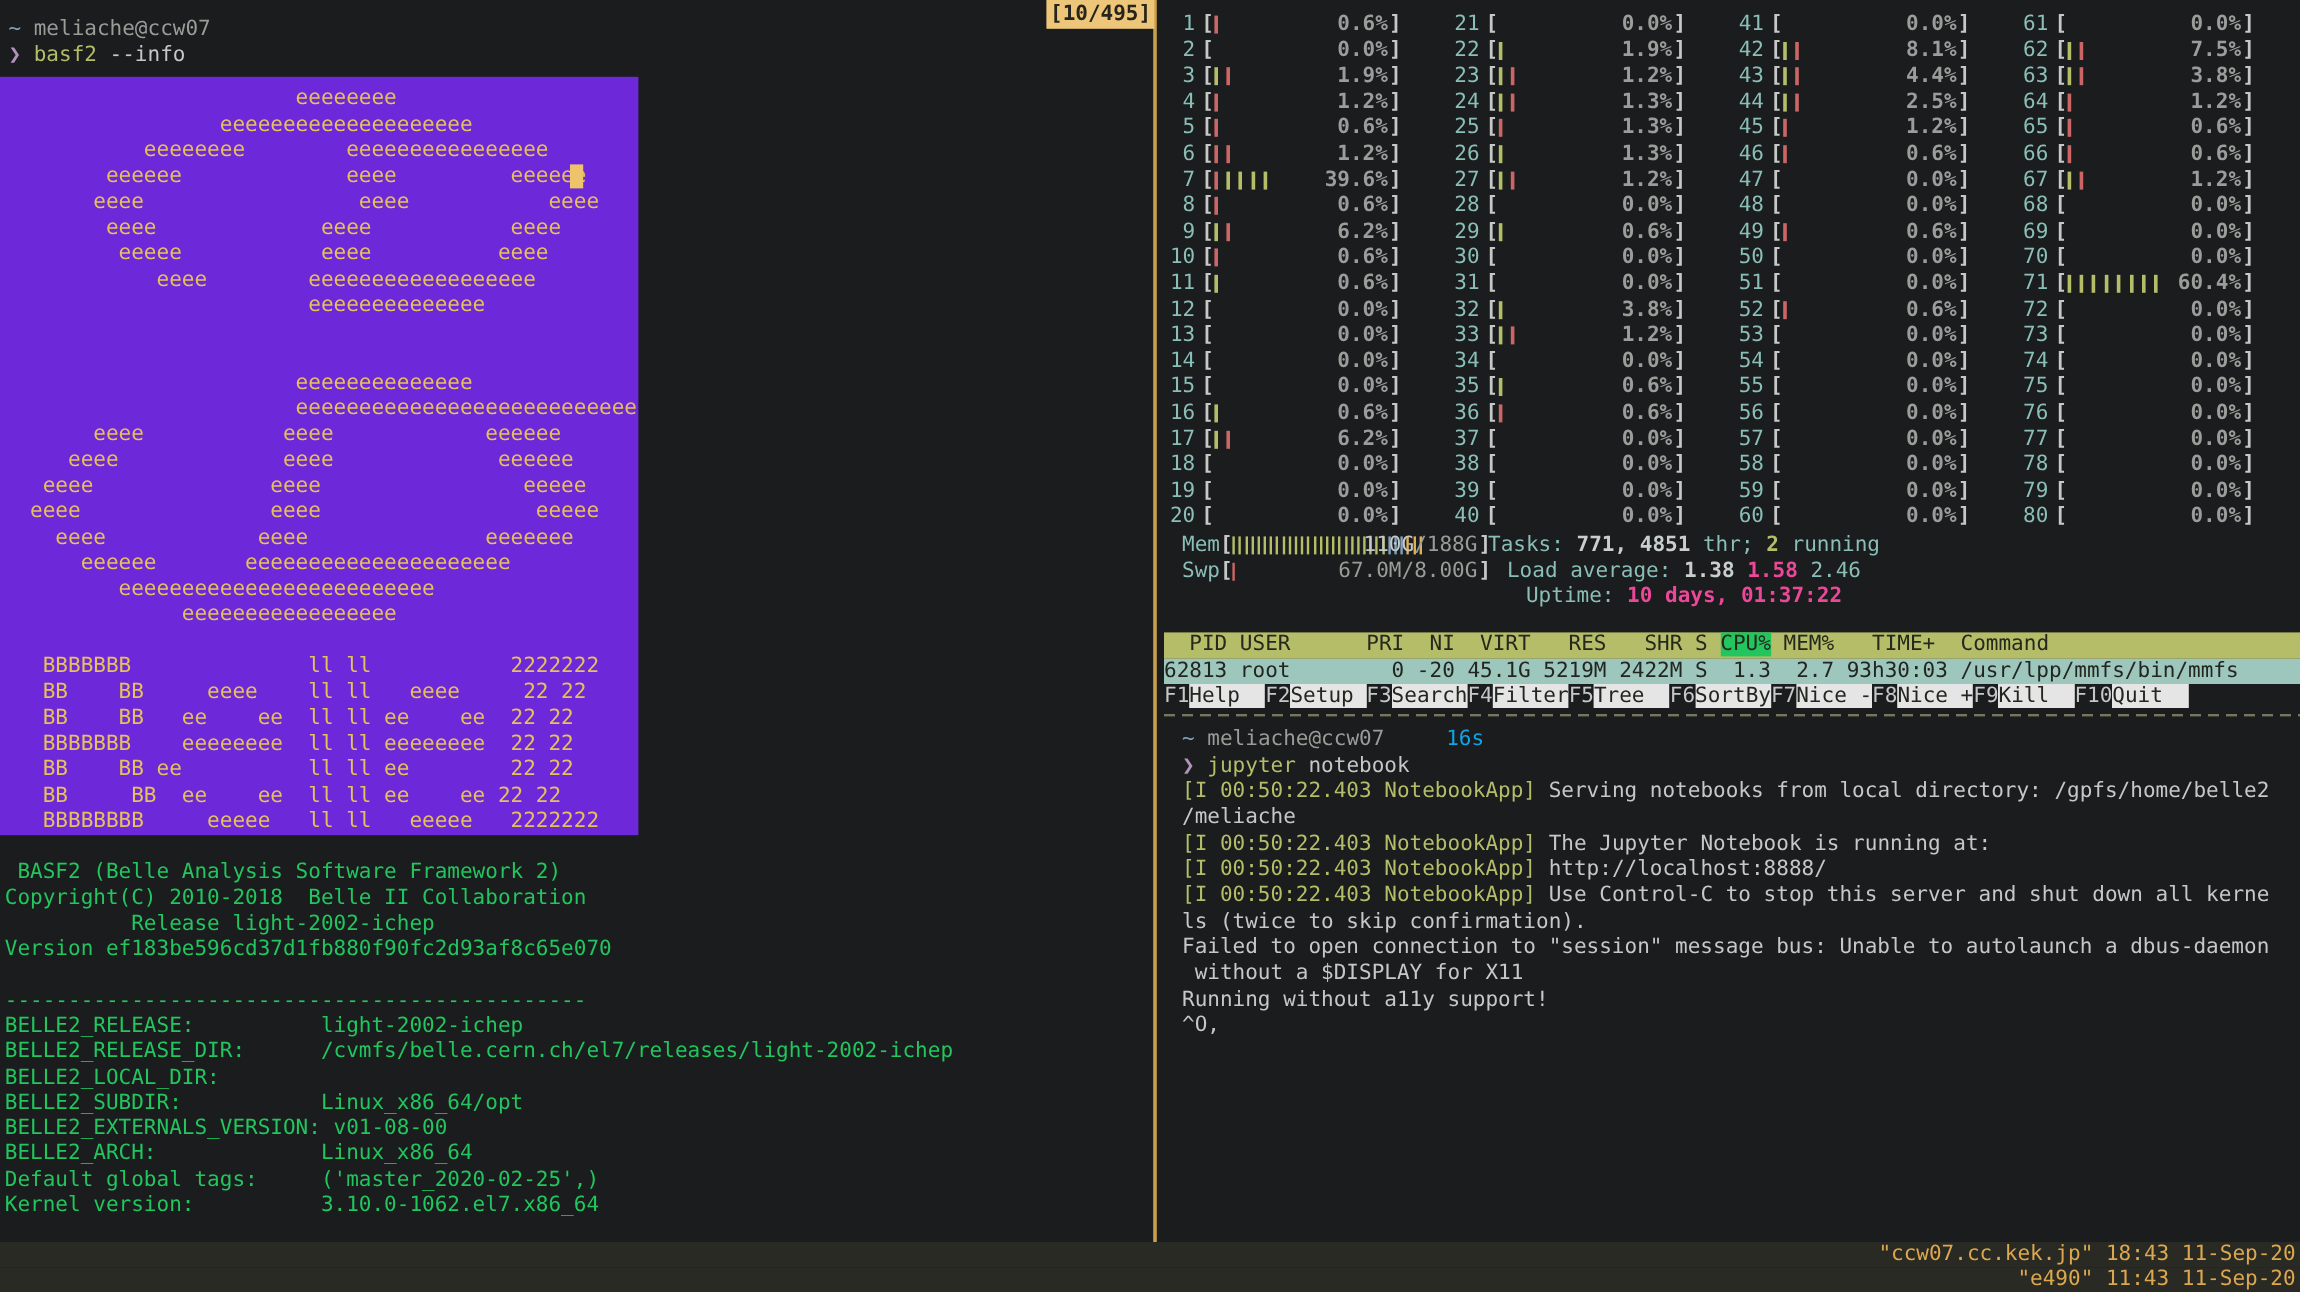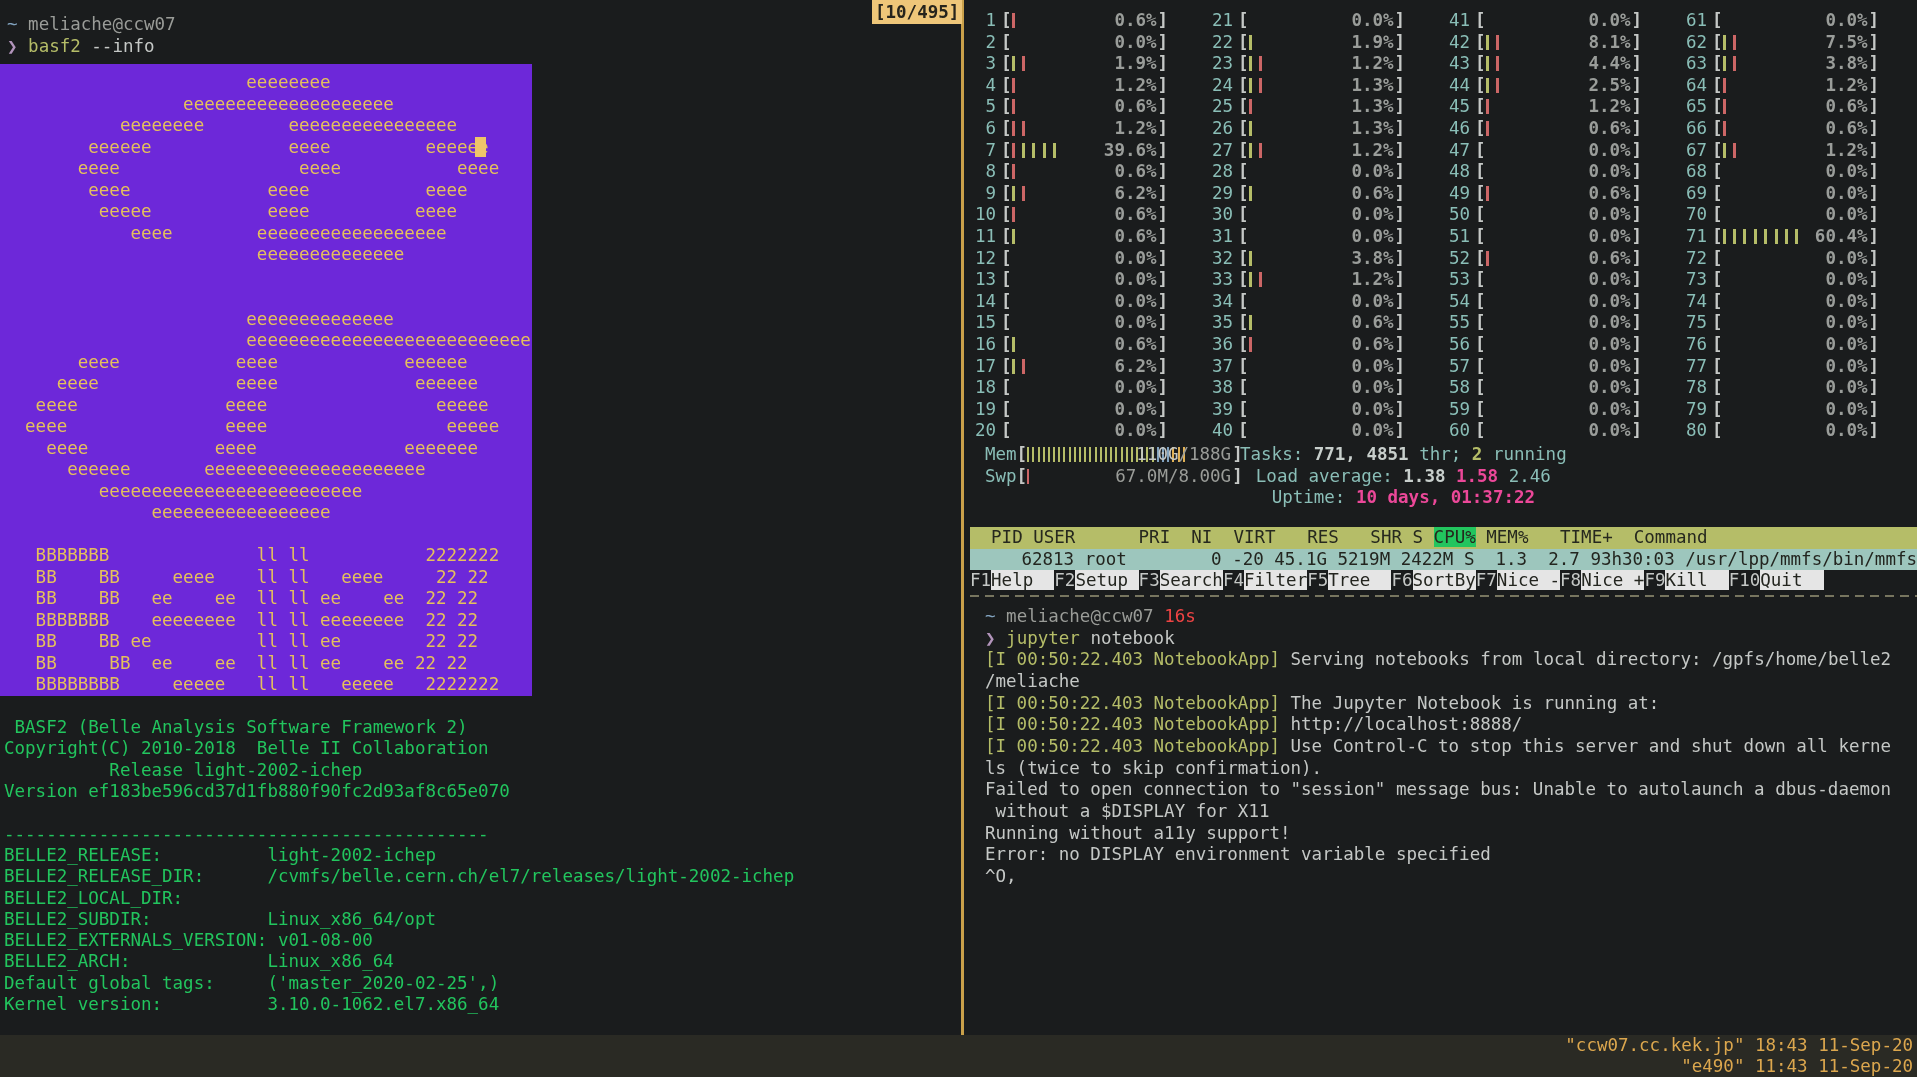--- a/index.html
+++ b/index.html
@@ -10,21 +10,21 @@
   pre, .line { font-family:inherit; white-space:pre; line-height:21.5px; }
 
   
   .pane-left { position:absolute; left:0; top:0; width:961px; height:1035px; padding-top:14px; }
   .prompt { padding-left:7px; line-height:21.6px; }
   .c-tilde { color:#81a2be; }
   .c-user  { color:#9a9c98; }
   .c-chev  { color:#b294bb; }
   .c-cmd   { color:#b5bd68; }
   .c-arg   { color:#c5c8c6; }
-  .c-dur   { color:#ef4444; }
+  .c-dur   { color:#0ea5e9;margin-left:41px; }
 
   .logo { position:relative; margin-top:7px; width:532px; background:#6d28d9;
           padding:8px 0 0 4px; height:632px; }
   .logo pre { color:#e5c05c; line-height:21.5px; }
   .logo-cursor { position:absolute; left:475px; top:73px; width:11px; height:20px; background:#eec46a; }
 
   .info { margin-top:21px; padding-left:4px; }
   .info pre { line-height:21.3px; color:#22c55e; }
 
   
@@ -60,21 +60,21 @@
   .stats .line { line-height:21.5px;text-align:center; }
   .s-lbl { color:#8abeb7; }
   .s-strong { color:#c8cfcc; font-weight:bold; }
   .s-green { color:#b5bd68; font-weight:bold; }
   .s-cyanb { color:#ec4899; font-weight:bold; }
 
   .pt-header { position:absolute; left:0; top:527px; width:947px; height:21.5px;
                background:#b5bd68; color:#26281e; }
   .pt-sort { background:#22c55e; }
   .pt-row { position:absolute; left:0; top:548.5px; width:947px; height:21.5px;
-            background:#9dc6bd; color:#23251f;text-align:right; }
+            background:#9dc6bd; color:#23251f; }
   .fkeys { position:absolute; left:0; top:570px; width:947px; height:21.5px; white-space:pre; }
   .fk-key { color:#c5c8c6; }
   .fk-label { background:#e5e5e5; color:#23251f; }
 
   
   .pane-shell { position:absolute; left:970px; top:606px; width:947px; height:425px; }
   .pane-shell .line { line-height:21.66px; padding-left:15px; }
   .log-prefix { color:#b5bd68; }
 
   
@@ -254,21 +254,20 @@
     <div>
         <div class="line"><span class="log-prefix">[I 00:50:22.403 NotebookApp]</span><span> Serving notebooks from local directory: /gpfs/home/belle2</span></div>
         <div class="line"><span>/meliache</span></div>
         <div class="line"><span class="log-prefix">[I 00:50:22.403 NotebookApp]</span><span> The Jupyter Notebook is running at:</span></div>
         <div class="line"><span class="log-prefix">[I 00:50:22.403 NotebookApp]</span><span> http://localhost:8888/</span></div>
         <div class="line"><span class="log-prefix">[I 00:50:22.403 NotebookApp]</span><span> Use Control-C to stop this server and shut down all kerne</span></div>
         <div class="line"><span>ls (twice to skip confirmation).</span></div>
         <div class="line"><span>Failed to open connection to "session" message bus: Unable to autolaunch a dbus-daemon</span></div>
         <div class="line"><span> without a $DISPLAY for X11</span></div>
         <div class="line"><span>Running without a11y support!</span></div>
-        <div class="line"><span>Error: no DISPLAY environment variable specified</span></div>
         <div class="line"><span>^O,</span></div>
       </div>
   </section>
 
   <div class="sbar sbar1">
     <span class="left"><span class="seg-yellow">[0] 0:split-pane showcase* 1:other window (tab) on KEKCC- 2:third window on KEKCC</span></span>
     <span class="right">"ccw07.cc.kek.jp" 18:43 11-Sep-20</span>
   </div>
   <div class="sbar sbar2">
     

